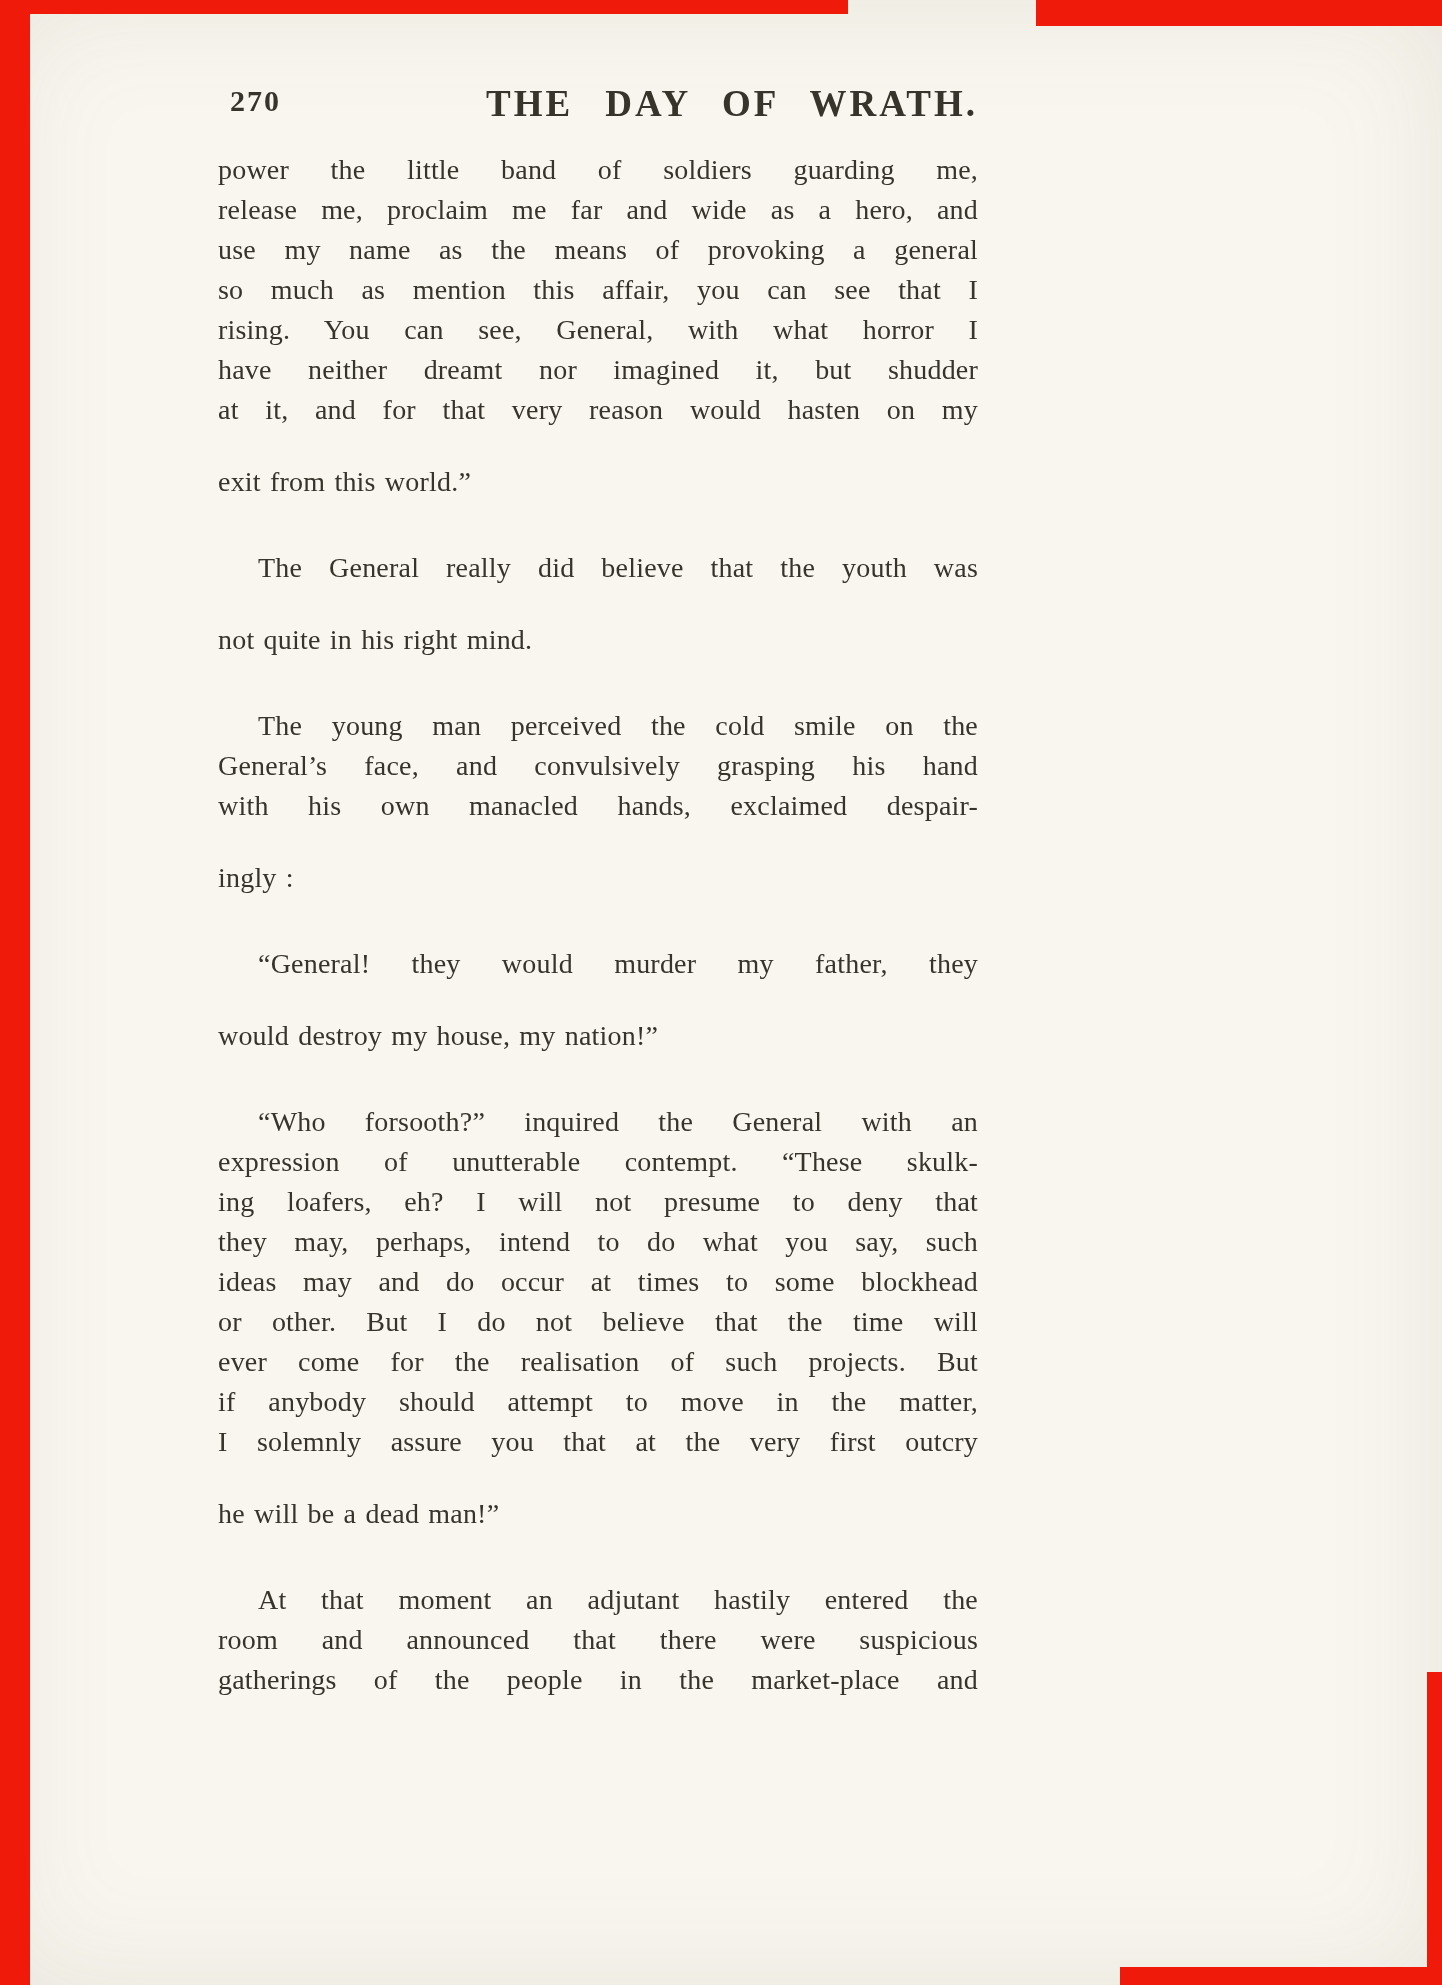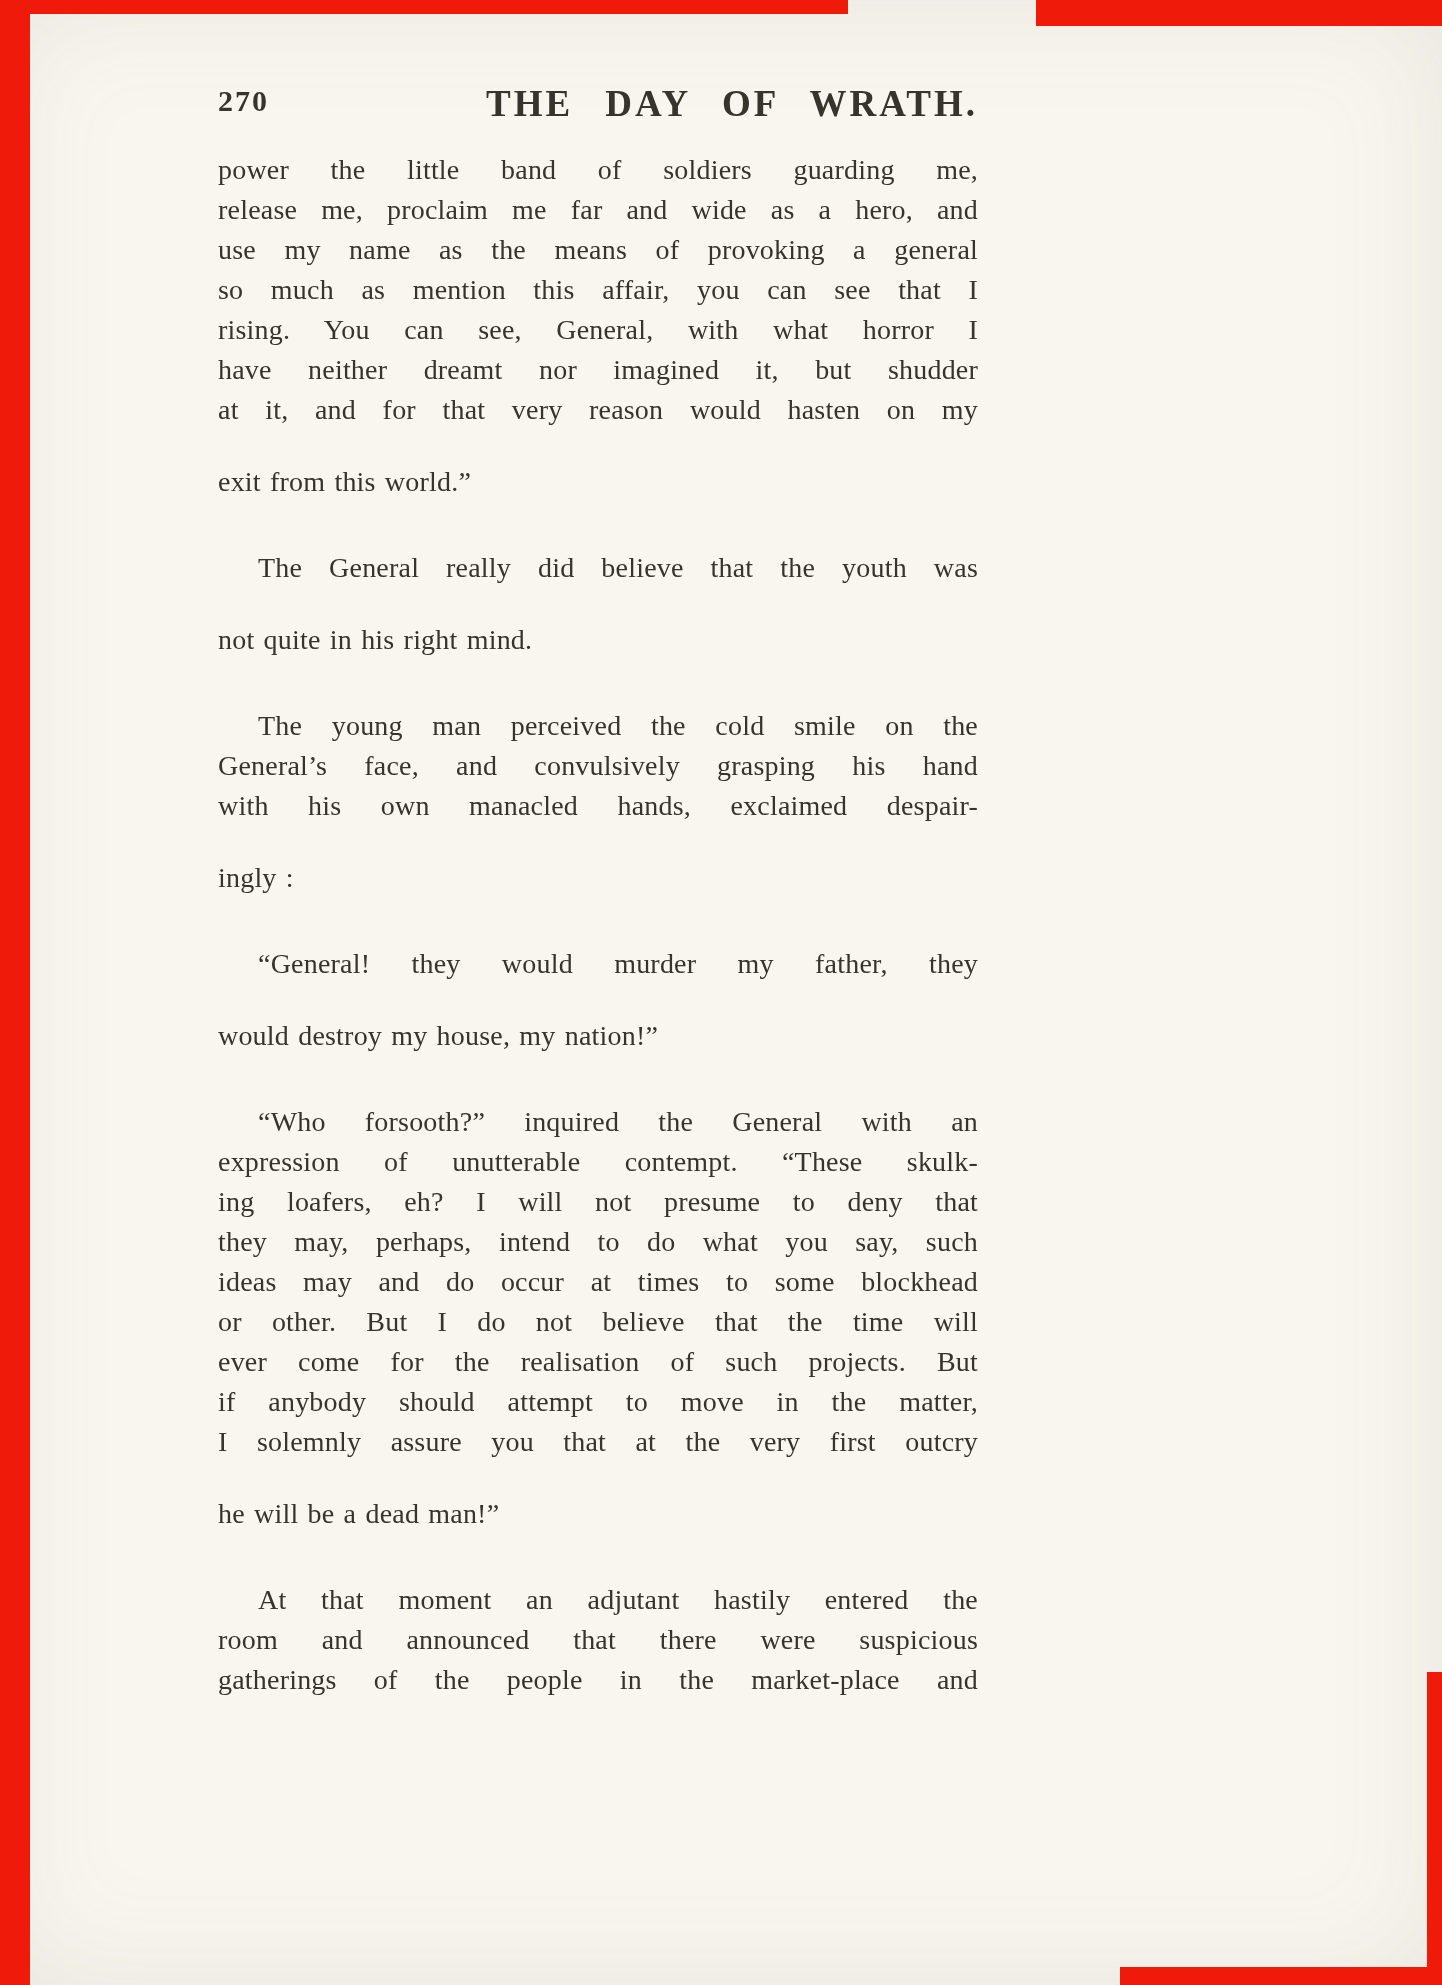--- a/index.html
+++ b/index.html
@@ -37,21 +37,21 @@
     width: 760px;
   }
 
   .page-header {
     position: relative;
     height: 40px;
     margin-bottom: 28px;
   }
   .page-number {
     position: absolute;
-    left: 0;
+    left: 12px;
     top: 2px;
     font-size: 30px;
     font-weight: bold;
     letter-spacing: 2px;
   }
   .running-title {
     text-align: right;
     font-size: 37px;
     font-weight: bold;
     letter-spacing: 3px;

